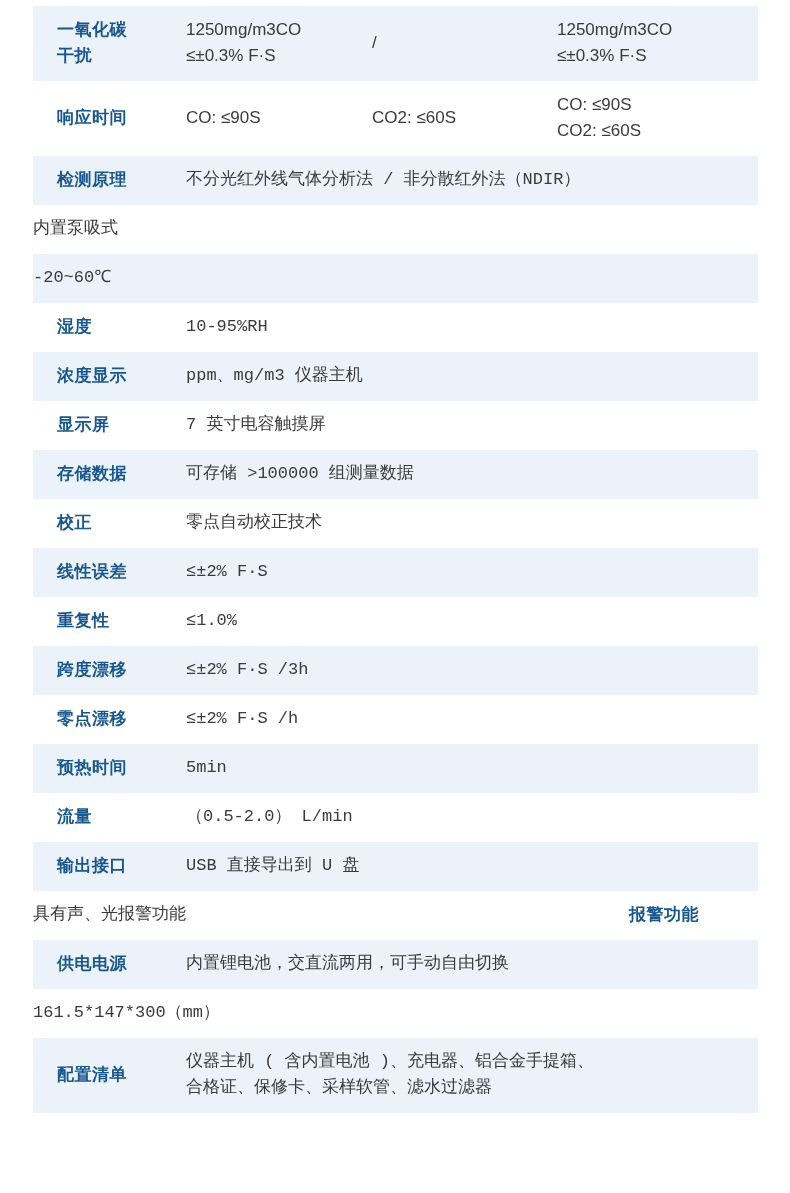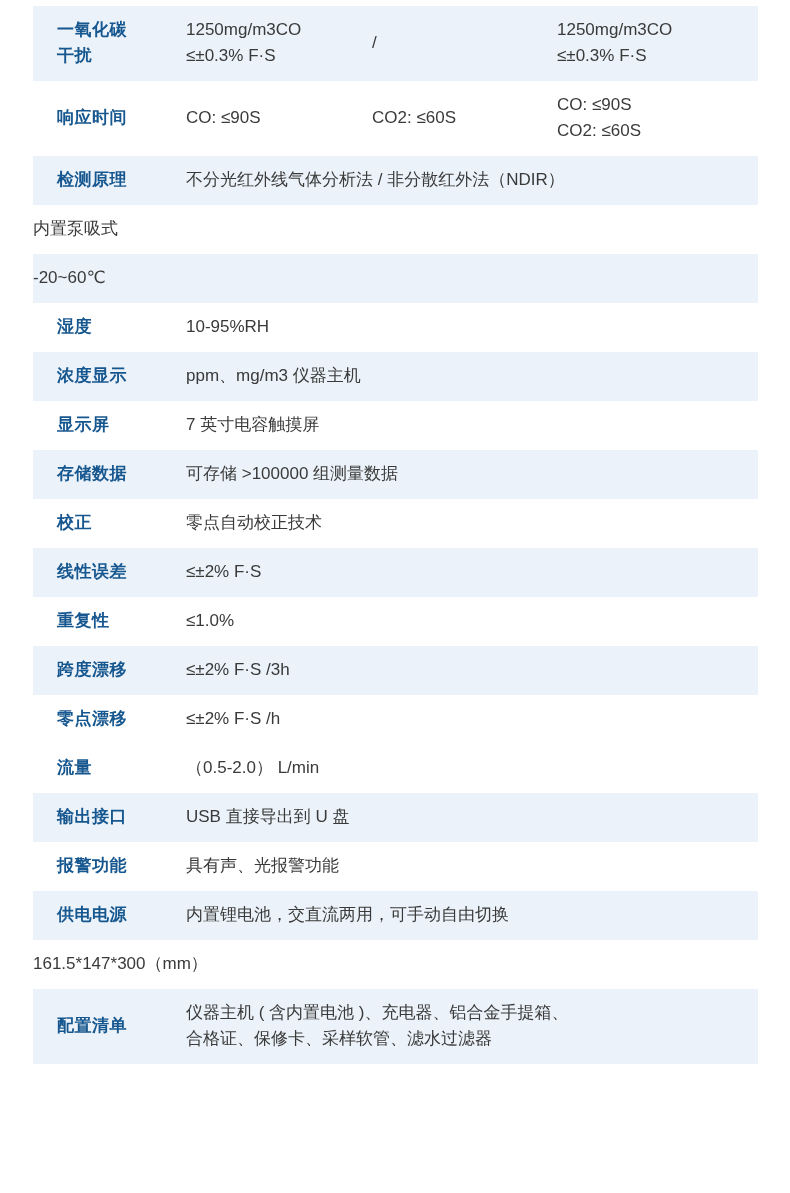--- a/index.html
+++ b/index.html
@@ -39,20 +39,21 @@
     width: 153px;
     padding-left: 24px;
     color: #17578f;
     font-weight: 700;
     letter-spacing: 0.5px;
   }
   .value-cell {
     color: #3a3a3a;
     flex: 1 1 auto;
     padding-right: 16px;
+    font-family: Liberation Mono, monospace;
   }
   .col-a { flex: 0 0 186px; width: 186px; color: #3a3a3a; }
   .col-b { flex: 0 0 185px; width: 185px; color: #3a3a3a; }
   .col-c { flex: 1 1 auto; color: #3a3a3a; padding-right: 8px; }
 </style>
 </head>
 <body>
 
 <div class="page">
   <div class="spec-table">
@@ -111,31 +112,35 @@
     <div class="cell value-cell">≤1.0%</div>
   </div>
       <div class="spec-row alt">
     <div class="cell label-cell">跨度漂移</div>
     <div class="cell value-cell">≤±2% F·S /3h</div>
   </div>
       <div class="spec-row">
     <div class="cell label-cell">零点漂移</div>
     <div class="cell value-cell">≤±2% F·S /h</div>
   </div>
+      <div class="spec-row alt">
+    <div class="cell label-cell">预热时间</div>
+    <div class="cell value-cell">5min</div>
+  </div>
       <div class="spec-row">
     <div class="cell label-cell">流量</div>
     <div class="cell value-cell">（0.5-2.0） L/min</div>
   </div>
       <div class="spec-row alt">
     <div class="cell label-cell">输出接口</div>
     <div class="cell value-cell">USB 直接导出到 U 盘</div>
   </div>
       <div class="spec-row">
+    <div class="cell value-cell">具有声、光报警功能</div>
     <div class="cell label-cell">报警功能</div>
-    <div class="cell value-cell">具有声、光报警功能</div>
   </div>
       <div class="spec-row alt">
     <div class="cell label-cell">供电电源</div>
     <div class="cell value-cell">内置锂电池，交直流两用，可手动自由切换</div>
   </div>
       <div class="spec-row">
     <div class="cell value-cell">161.5*147*300（mm）</div>
   </div>
       <div class="spec-row alt">
     <div class="cell label-cell">配置清单</div>

